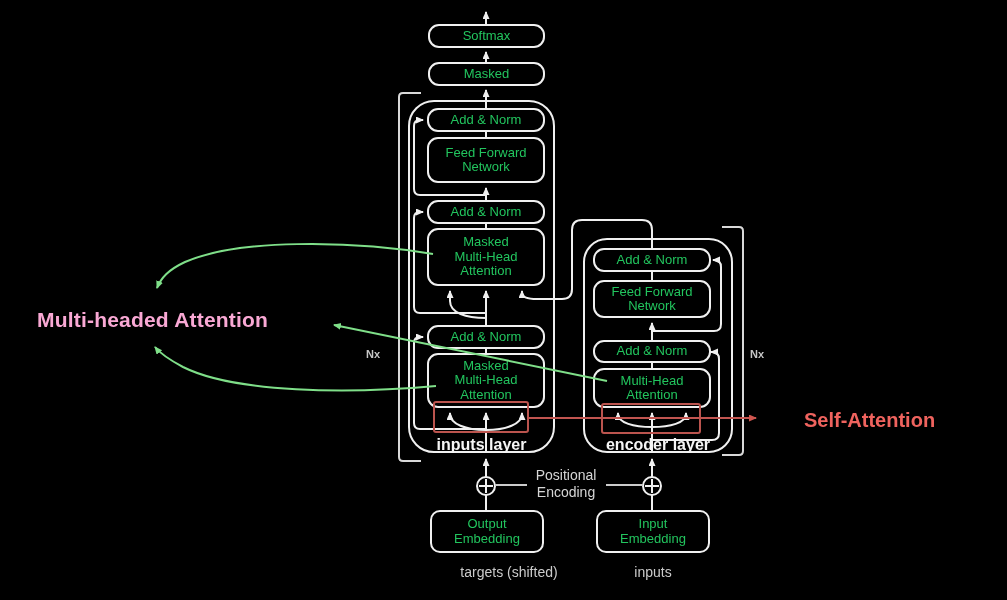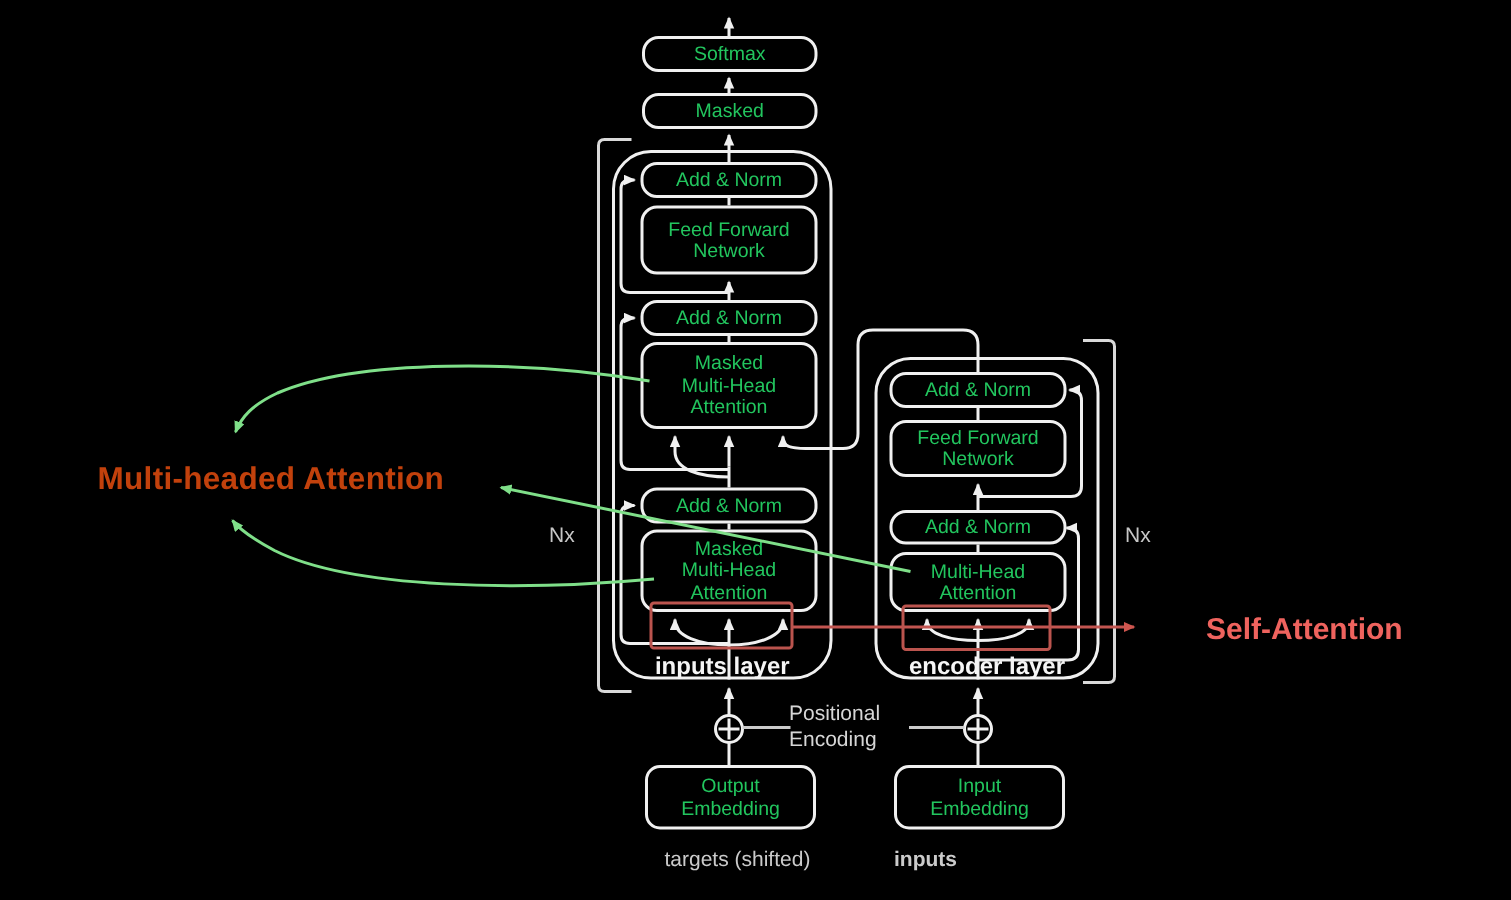--- a/index.html
+++ b/index.html
@@ -16,27 +16,27 @@
   }
   .container{
     position:absolute;border:2px solid #f0f0f0;border-radius:26px;
     background:transparent;box-sizing:border-box;
   }
   .layer-label{
     position:absolute;color:#f5f5f5;font-weight:bold;font-size:16px;
     text-align:center;white-space:pre-line;
   }
   .muted{
-    position:absolute;color:#cbcbcb;font-size:14px;text-align:left;
+    position:absolute;color:#cbcbcb;font-size:14px;text-align:center;
     white-space:pre-line;line-height:17px;
   }
-  .nx{position:absolute;color:#c6c6c6;font-size:14px;}
+  .nx{position:absolute;color:#c6c6c6;font-size:11px;font-weight:bold;}
   .green-label{
-    position:absolute;color:#c2410c;font-weight:bold;font-size:21px;
-    letter-spacing:0.2px;white-space:nowrap;margin-left:28px;
+    position:absolute;color:#f9a8d4;font-weight:bold;font-size:21px;
+    letter-spacing:0.2px;white-space:nowrap;
   }
   .red-label{
     position:absolute;color:#ef635e;font-weight:bold;font-size:20px;
     white-space:nowrap;
   }
 </style>
 </head>
 <body>
 
 <div id="stage">
@@ -144,21 +144,21 @@
   <div class="layer-label" style="left:583px;top:436px;width:150px;">encoder layer</div>
   <div class="nx" style="left:750px;top:348px;">Nx</div>
 
   <div class="muted" style="left:526px;top:467px;width:80px;color:#d6d6d6;">Positional
 Encoding</div>
   <div class="node" style="left:430px;top:510px;width:114px;height:43px;border-radius:10px;">Output
 Embedding</div>
   <div class="node" style="left:596px;top:510px;width:114px;height:43px;border-radius:10px;">Input
 Embedding</div>
   <div class="muted" style="left:443px;top:564px;width:132px;">targets (shifted)</div>
-  <div class="muted" style="left:596px;top:564px;width:114px;font-weight:bold;">inputs</div>
+  <div class="muted" style="left:596px;top:564px;width:114px;">inputs</div>
 
   <svg class="layer" width="1007" height="600">
     <g stroke="#7fdf89" stroke-width="2" fill="none">
       <path d="M 433 254 C 350 240 238 239 185 262 C 168 270 161 278 157 288" marker-end="url(#ah-g)"></path>
       <path d="M 607 381 L 334 325" marker-end="url(#ah-g)"></path>
       <path d="M 436 386 C 348 394 235 393 183 367 C 168 359 159 352 155 347" marker-end="url(#ah-g)"></path>
     </g>
     <g>
       <path d="M 528 418 L 756 418" stroke="#c25550" stroke-width="2" fill="none" marker-end="url(#ah-r)"></path>
       <rect x="434" y="402" width="94" height="30" rx="2" stroke="#bb544e" stroke-width="2" fill="none"></rect>

